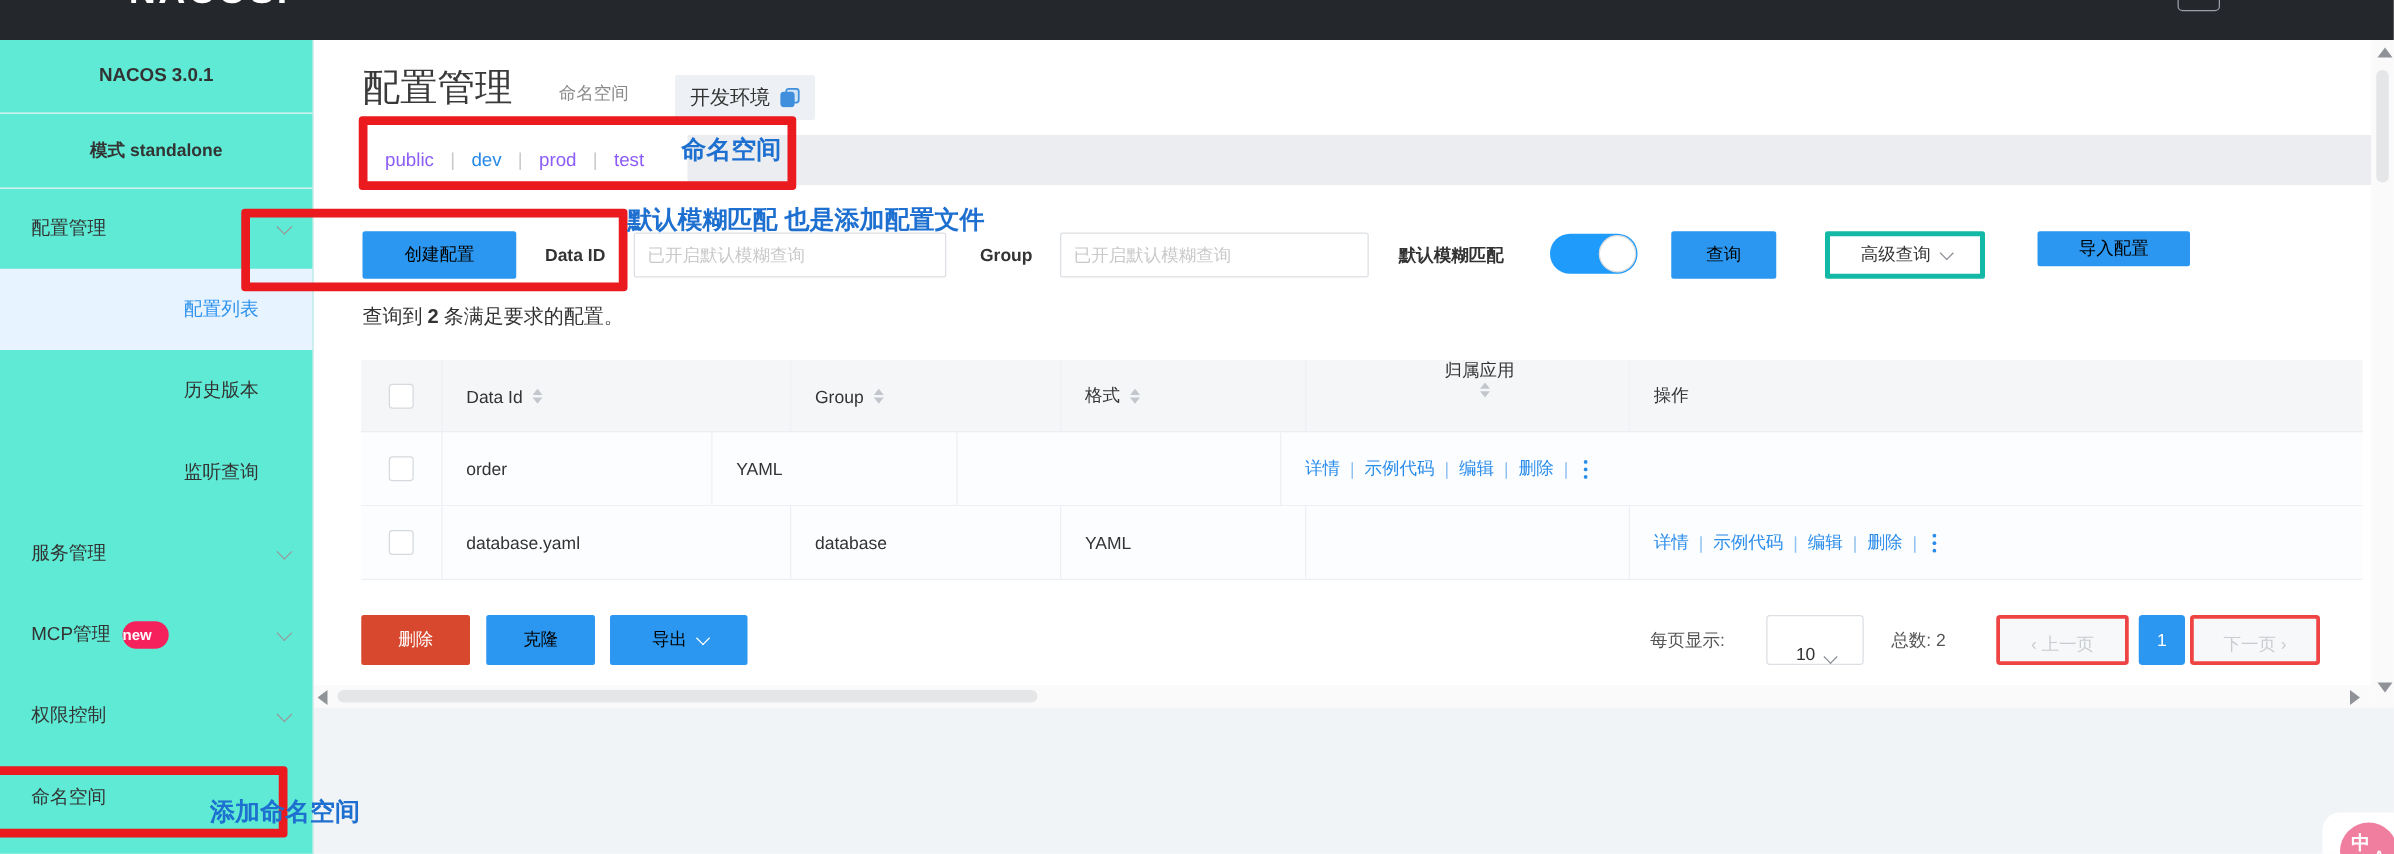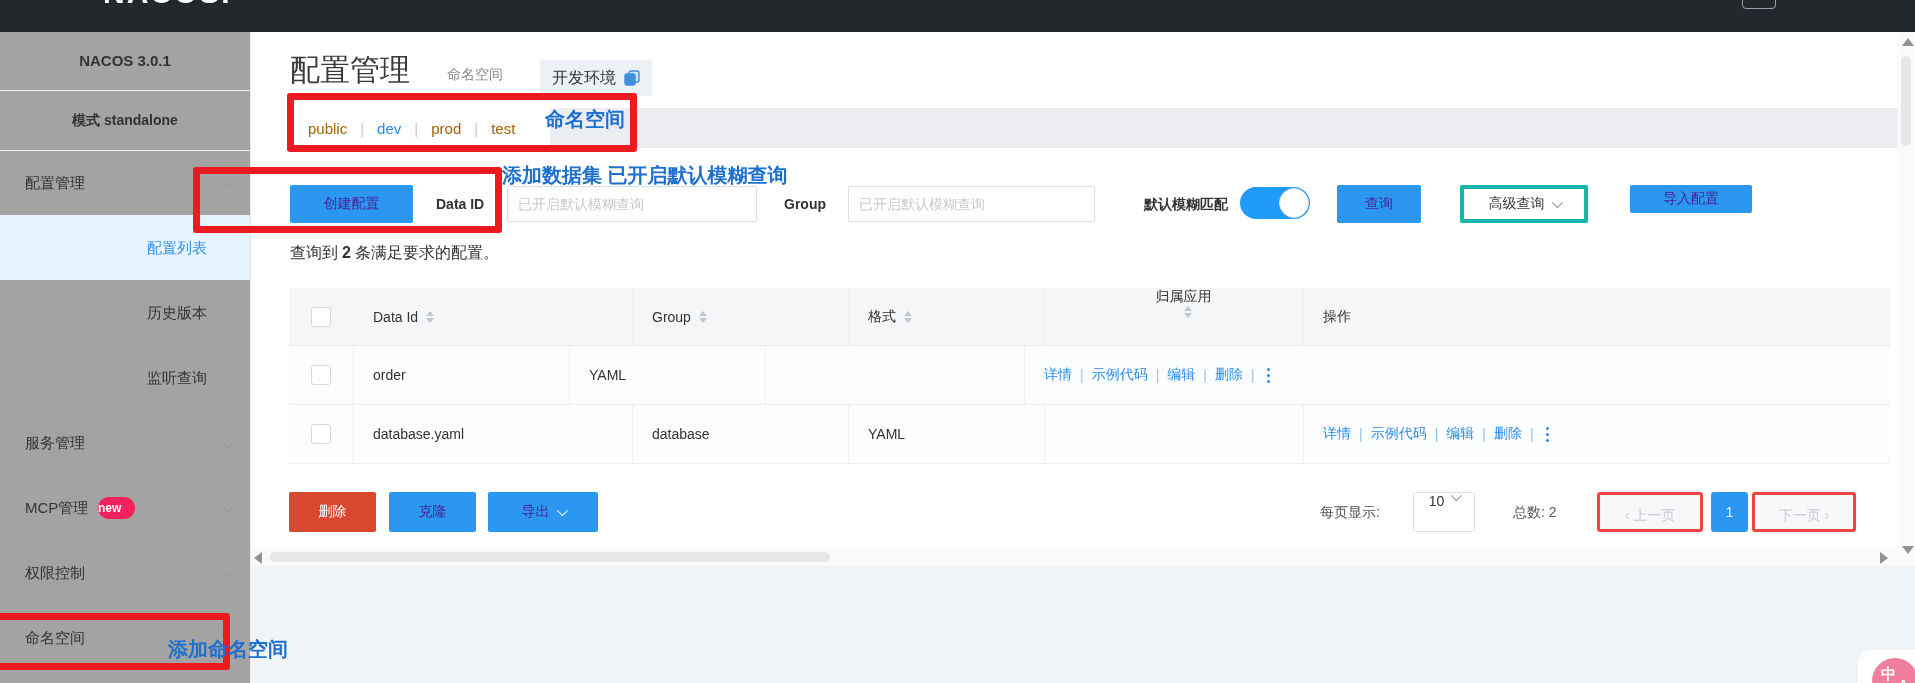--- a/index.html
+++ b/index.html
@@ -3,63 +3,63 @@
 <meta charset="utf-8">
 <style>
   html,body{margin:0;padding:0;width:1915px;height:683px;overflow:hidden;
     font-family:"Liberation Sans",sans-serif;background:#fff;}
   .abs{position:absolute;}
   
   #topbar{left:0;top:0;width:1915px;height:32px;background:#24272c;overflow:hidden;z-index:2;}
   #logo{left:103px;top:-24px;font-size:30px;font-weight:bold;color:#fff;letter-spacing:2px;}
   #topbar-btn{left:1742px;top:-10px;width:32px;height:17px;border:1.5px solid #9aa0a6;border-radius:4px;}
   
-  #sidebar{left:0;top:32px;width:250px;height:651px;background:#a3a3a3;border-right:1px solid #ebedf0;z-index:1;}
+  #sidebar{left:0;top:32px;width:250px;height:651px;background:#5eead4;border-right:1px solid #ebedf0;z-index:1;}
   .sb-row{left:0;width:250px;text-align:center;color:#333;}
   #sb-version{top:0;height:58px;line-height:58px;font-size:15px;font-weight:bold;border-bottom:1px solid #f1f2f4;}
   #sb-mode{top:58px;height:60px;line-height:60px;font-size:14px;font-weight:bold;border-bottom:1px solid #f1f2f4;}
   .menu-item{left:0;width:250px;height:65px;line-height:65px;font-size:15px;color:#333;cursor:pointer;}
   .menu-item .lbl{position:absolute;left:25px;top:0;}
   .menu-item.sub .lbl{left:147px;}
   .menu-item.selected{background:#e7f3fe;}
   .menu-item.selected .lbl{color:#2e93ee;}
   .chev{position:absolute;right:18px;top:27px;width:8px;height:8px;border-right:1.5px solid #999;border-bottom:1.5px solid #999;transform:rotate(45deg);}
   #badge-new{left:98px;top:449px;width:37px;height:22px;background:#f5215c;border-radius:11px;color:#fff;font-size:12px;font-weight:bold;line-height:22px;z-index:3;margin-top:16px;}
   
   #page-title{left:290px;top:50px;font-size:30px;font-weight:500;color:#3a3a3a;}
   #ns-label{left:447px;top:66px;font-size:14px;color:#8a8a8a;}
   #ns-box{left:540px;top:60px;height:36px;background:#edf1f5;border-radius:2px;display:flex;align-items:center;padding:0 12px;}
   #ns-box .val{font-size:16px;color:#333;}
   #ns-box svg{margin-left:8px;}
   
   #tabs-band{left:250px;top:108px;width:1647px;height:40px;background:#ebedf0;}
   #tabs-white{left:250px;top:108px;width:300px;height:40px;background:#fff;}
   #tabs{left:308px;top:108px;height:40px;display:flex;align-items:center;font-size:15px;}
-  #tabs .tab{color:#a16207;cursor:pointer;}
+  #tabs .tab{color:#8b5cf6;cursor:pointer;}
   #tabs .tab.active{color:#2789e8;}
   #tabs .tsep{color:#c9c9c9;margin:0 13px;}
   
   .ann-box{border:7px solid #ea1a1f;border-radius:3px;z-index:6;pointer-events:none;}
   #ann-box1{left:287px;top:93px;width:336px;height:45px;}
   #ann-box2{left:193px;top:167px;width:295px;height:52px;}
   #ann-box3{left:-12px;top:613px;width:228px;height:43px;}
   .ann-text{font-size:20px;font-weight:bold;color:#1d6fd0;z-index:7;white-space:nowrap;}
   #ann-t1{left:545px;top:106px;}
   #ann-t2{left:502px;top:162px;}
   #ann-t3{left:168px;top:636px;}
   
   .btn{border:none;border-radius:2px;font-size:14px;cursor:pointer;font-family:inherit;}
-  .btn-blue{background:#2b97f0;color:#4c1d95;}
+  .btn-blue{background:#2b97f0;color:#000000;}
   .btn-red{background:#d7482f;color:#fff;}
   .btn-ghost{background:#fff;color:#333;border:4px solid #14b8a6;}
   #btn-create{left:290px;top:185px;width:123px;height:38px;}
   .tb-label{top:185px;height:38px;line-height:38px;font-size:14px;font-weight:bold;color:#333;}
   #lbl-dataid{left:436px;}
   #lbl-group{left:784px;}
-  #lbl-fuzzy{left:1119px;margin-left:25px;}
+  #lbl-fuzzy{left:1119px;}
   .tb-input{top:186px;height:36px;width:250px;border:1px solid #dcdfe3;border-radius:2px;box-sizing:border-box;padding:0 10px;font-size:14px;color:#333;font-family:inherit;outline:none;}
   .tb-input::placeholder{color:#c9c9c9;}
   #inp-dataid{left:507px;}
   #inp-group{left:848px;width:247px;}
   #toggle{left:1240px;top:187px;width:70px;height:32px;border-radius:16px;background:#1e9bfb;cursor:pointer;}
   #toggle .knob{position:absolute;right:1px;top:1px;width:30px;height:30px;border-radius:50%;background:#fff;border:1px solid #dcdcdc;box-sizing:border-box;}
   #btn-search{left:1337px;top:185px;width:84px;height:38px;}
   #btn-adv{left:1460px;top:185px;width:128px;height:38px;}
   #btn-import{left:1630px;top:185px;width:122px;height:28px;}
   .caret{display:inline-block;width:7px;height:7px;border-right:1.5px solid #8b8f94;border-bottom:1.5px solid #8b8f94;transform:rotate(45deg) translateY(-2px);margin-left:7px;}
@@ -83,21 +83,21 @@
   .sort .dn{border-top:5px solid #c3c7cd;}
   .act{color:#2a8cea;cursor:pointer;}
   .asep{color:#8fc0ef;margin:0 8px;}
   .vdots{position:relative;top:-6px;display:inline-block;width:3px;height:3px;background:#2a8cea;border-radius:50%;box-shadow:0 6px 0 #2a8cea,0 12px 0 #2a8cea;margin-left:4px;cursor:pointer;}
   
   #btn-del{left:289px;top:492px;width:87px;height:40px;}
   #btn-clone{left:389px;top:492px;width:87px;height:40px;}
   #btn-export{left:488px;top:492px;width:110px;height:40px;}
   .pg-label{top:492px;height:40px;line-height:40px;font-size:14px;color:#555;}
   #pg-size-label{left:1320px;}
-  #pg-select{left:1413px;top:492px;width:62px;height:40px;border:1px solid #dcdfe3;border-radius:3px;background:#fff;box-sizing:border-box;display:flex;align-items:flex-start;justify-content:center;font-size:14px;color:#333;cursor:pointer;}
+  #pg-select{left:1413px;top:492px;width:78px;height:40px;border:1px solid #dcdfe3;border-radius:3px;background:#fff;box-sizing:border-box;display:flex;align-items:flex-end;justify-content:center;font-size:14px;color:#333;cursor:pointer;}
   #pg-total{left:1513px;}
   .pg-btn{top:492px;height:40px;line-height:40px;background:#f7f8fa;border:3px solid #ef4444;border-radius:3px;color:#c9ccd0;font-size:14px;text-align:center;box-sizing:border-box;}
   #pg-prev{left:1597px;width:106px;}
   #pg-next{left:1752px;width:104px;}
   #pg-cur{left:1711px;top:492px;width:37px;height:40px;line-height:40px;background:#2b97f0;border-radius:3px;color:#fff;font-size:14px;text-align:center;cursor:pointer;}
   
   #hscroll{left:250px;top:548px;width:1647px;height:18px;background:#fafafa;}
   #hthumb{left:270px;top:552px;width:560px;height:10px;background:#e5e6e8;border-radius:5px;}
   .tri{width:0;height:0;position:absolute;}
   #h-left{left:254px;top:552px;border-top:6px solid transparent;border-bottom:6px solid transparent;border-right:8px solid #8f9398;}
@@ -176,21 +176,21 @@
   <span class="tab active">dev</span>
   <span class="tsep">|</span>
   <span class="tab">prod</span>
   <span class="tsep">|</span>
   <span class="tab">test</span>
 </div>
 
 <div class="abs ann-box" id="ann-box1"></div>
 <div class="abs ann-text" id="ann-t1">命名空间</div>
 <div class="abs ann-box" id="ann-box2"></div>
-<div class="abs ann-text" id="ann-t2">添加数据集 已开启默认模糊查询</div>
+<div class="abs ann-text" id="ann-t2">默认模糊匹配 也是添加配置文件</div>
 <div class="abs ann-box" id="ann-box3"></div>
 <div class="abs ann-text" id="ann-t3">添加命名空间</div>
 
 <button class="abs btn btn-blue" id="btn-create">创建配置</button>
 <div class="abs tb-label" id="lbl-dataid">Data ID</div>
 <input class="abs tb-input" id="inp-dataid" placeholder="已开启默认模糊查询" style="">
 <div class="abs tb-label" id="lbl-group">Group</div>
 <input class="abs tb-input" id="inp-group" placeholder="已开启默认模糊查询" style="">
 <div class="abs tb-label" id="lbl-fuzzy">默认模糊匹配</div>
 <div class="abs" id="toggle">

